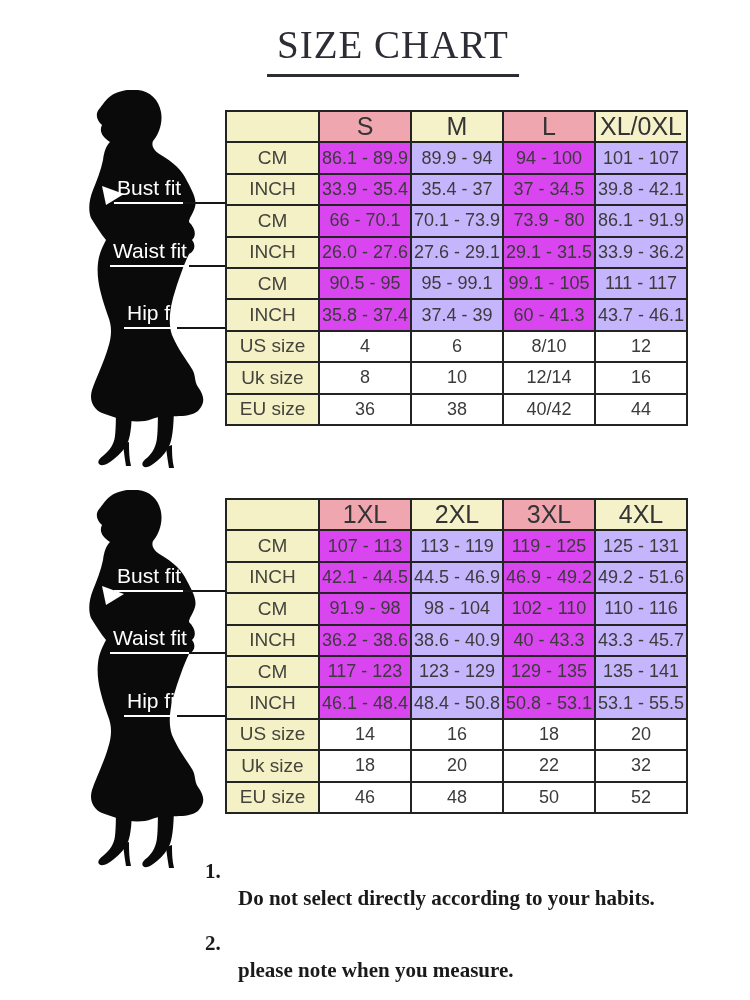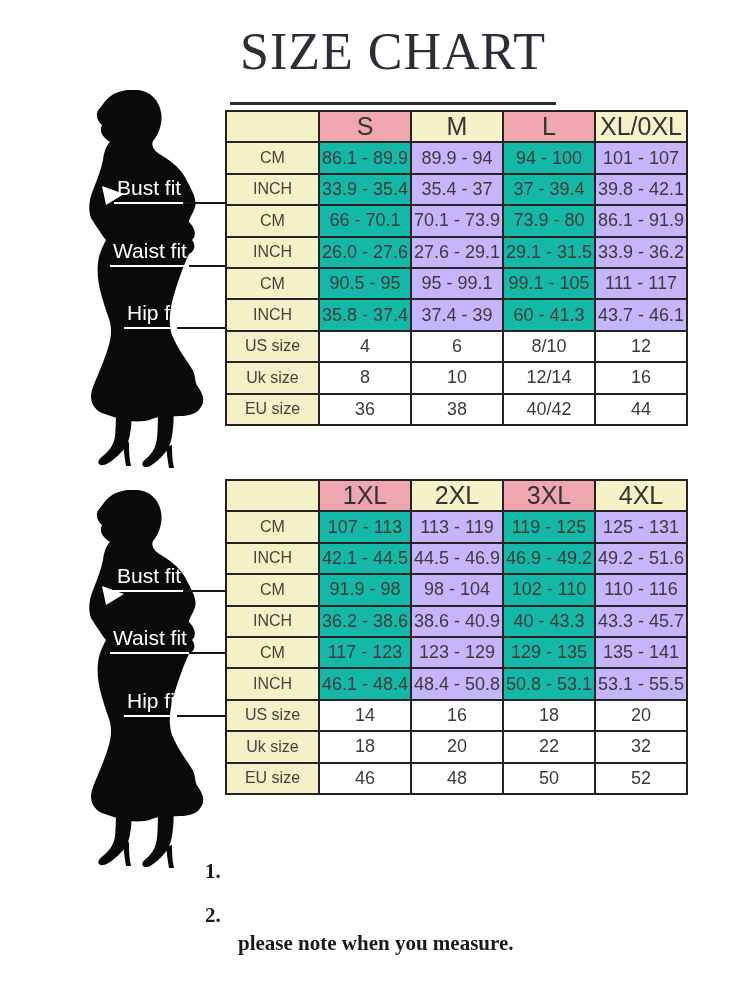--- a/index.html
+++ b/index.html
@@ -3,41 +3,41 @@
 <meta charset="utf-8">
 <style>
   html,body{margin:0;padding:0;}
   body{width:750px;height:1000px;background:#ffffff;position:relative;overflow:hidden;
        font-family:"Liberation Sans",sans-serif;}
   .page{position:absolute;inset:0;}
 
   
   .title{position:absolute;left:393px;top:22px;transform:translateX(-50%);
          margin:0;font-family:"Liberation Serif",serif;font-weight:400;
-         font-size:52px;letter-spacing:1px;color:#2d2d36;white-space:nowrap;
-         border-bottom:3px solid #2c2c34;padding:0 10px 21px 10px;}
+         font-size:39px;letter-spacing:1px;color:#2d2d36;white-space:nowrap;
+         border-bottom:3px solid #2c2c34;padding:0 10px 7px 10px;}
 
   
   .fig{position:absolute;width:180px;height:380px;}
   #fig1{left:46px;top:90px;}
   #fig2{left:46px;top:490px;}
 
   
   .mlabel{position:absolute;color:#ffffff;font-size:21px;line-height:1.1;
           border-bottom:2px solid #ffffff;padding:0 3px 3px 3px;white-space:nowrap;}
   .conn{position:absolute;height:2px;background:#161616;}
 
   
   table.t{position:absolute;left:225px;width:461px;border-collapse:collapse;table-layout:fixed;}
-  #t1{top:110px;} #t2{top:479px;}
+  #t1{top:110px;} #t2{top:498px;}
   .t td{border:2px solid #232323;text-align:center;vertical-align:middle;
         height:29.4px;padding:0;font-size:18px;color:#3b3b3b;overflow:hidden;}
   .t tr.hd td{font-size:25px;color:#343434;}
-  .t td.lab{background:#f5f1c7;font-size:16px;color:#44443c;}
-  .t td.cp{background:#14b8a6;}
+  .t td.lab{background:#f5f1c7;font-size:19px;color:#44443c;}
+  .t td.cp{background:#d946ef;}
   .t td.cph{background:#efa6af;}
   .t td.cy{background:#c4b5fd;}
   .t td.cyh{background:#f5f2ca;}
   .t td.cw{background:#ffffff;}
 
   
   .notes{position:absolute;left:205px;top:858px;width:540px;
          font-family:"Liberation Serif",serif;font-weight:bold;font-size:21px;
          color:#1a1a1a;line-height:1.3;}
   .note{display:grid;grid-template-columns:33px 1fr;margin-bottom:17px;}
@@ -109,21 +109,21 @@
           <td class="lab">CM</td>
           <td class="cp">86.1 - 89.9</td>
           <td class="cy">89.9 - 94</td>
           <td class="cp">94 - 100</td>
           <td class="cy">101 - 107</td>
         </tr>
     <tr>
           <td class="lab">INCH</td>
           <td class="cp">33.9 - 35.4</td>
           <td class="cy">35.4 - 37</td>
-          <td class="cp">37 - 39.4</td>
+          <td class="cp">37 - 34.5</td>
           <td class="cy">39.8 - 42.1</td>
         </tr>
     <tr>
           <td class="lab">CM</td>
           <td class="cp">66 - 70.1</td>
           <td class="cy">70.1 - 73.9</td>
           <td class="cp">73.9 - 80</td>
           <td class="cy">86.1 - 91.9</td>
         </tr>
     <tr>
@@ -260,21 +260,21 @@
           <td class="cw">48</td>
           <td class="cw">50</td>
           <td class="cw">52</td>
         </tr>
   </tbody>
     </table>
 
   <div class="notes">
     <div class="note">
       <span>1.</span>
-      <span><br></span>
+      <span><br><span>Do not select directly according to your habits.</span></span>
     </div>
     <div class="note">
       <span>2.</span>
       <span><br><span>please note when you measure.</span></span>
     </div>
   </div>
 
 </div>
 
 </body></html>

